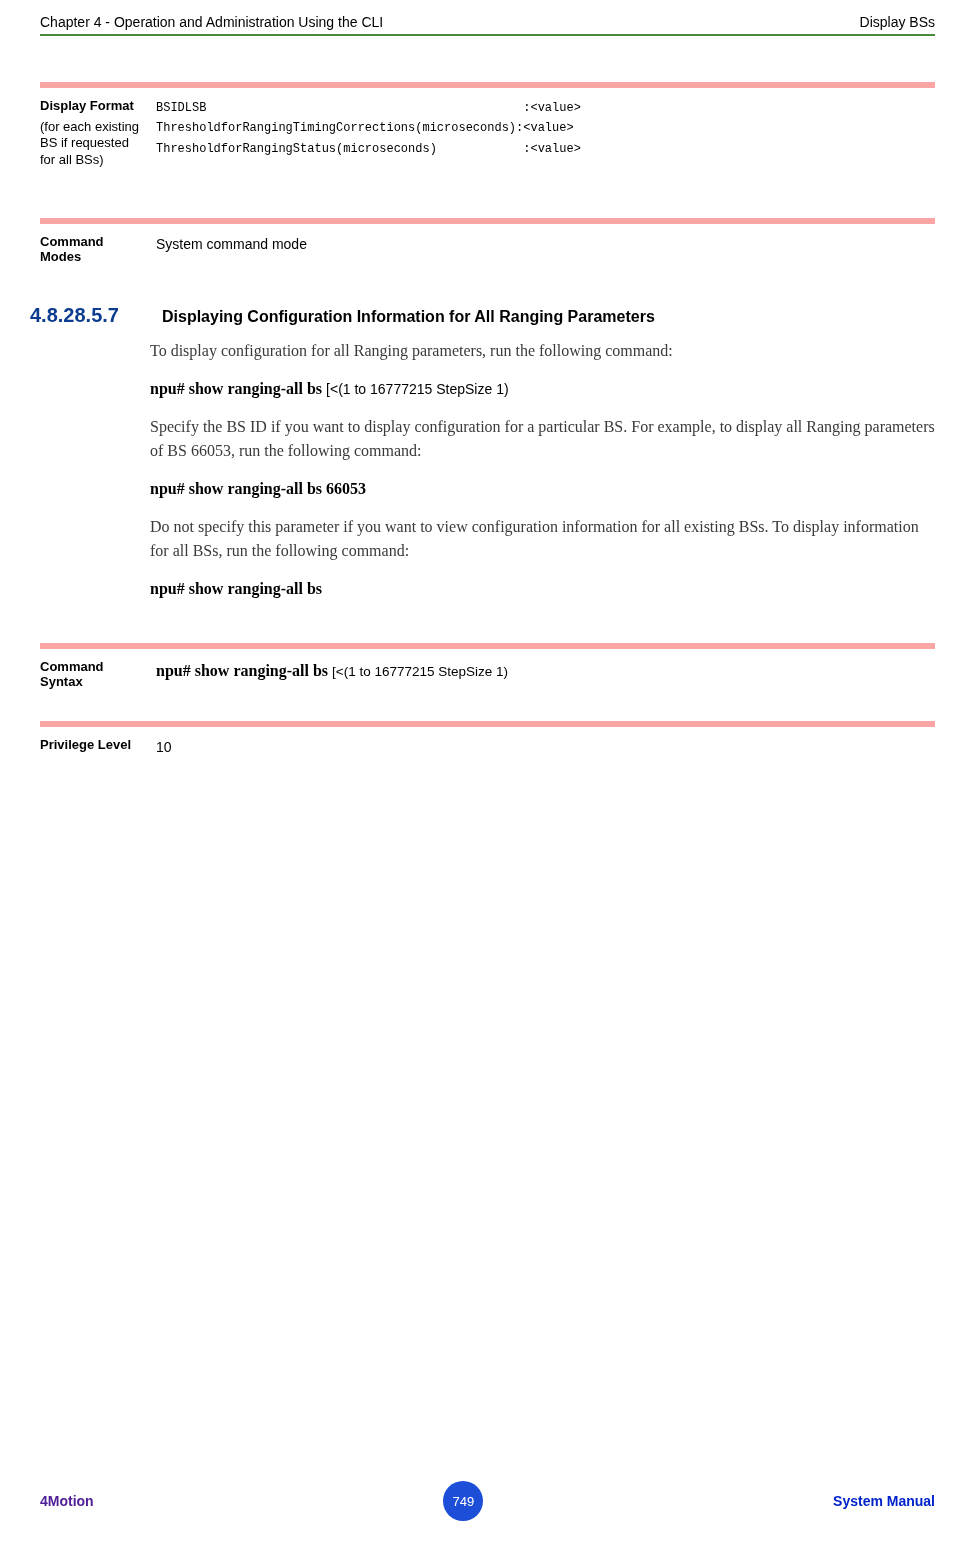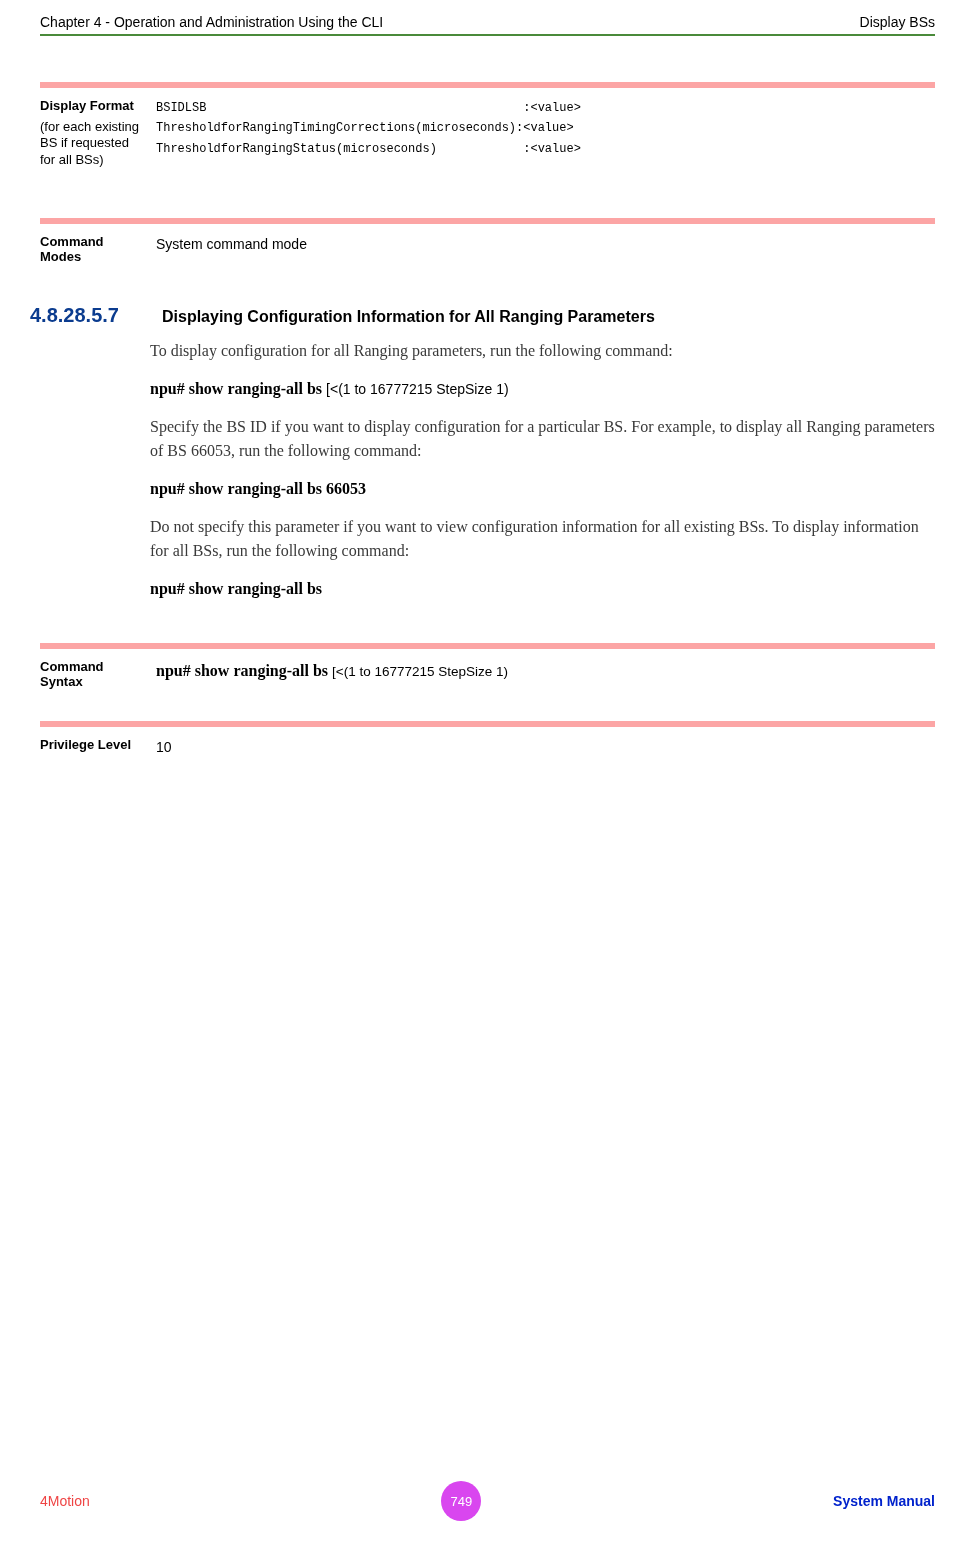--- a/index.html
+++ b/index.html
@@ -101,26 +101,26 @@
   .footer {
     position: absolute;
     bottom: 24px;
     left: 40px;
     right: 40px;
     display: flex;
     justify-content: space-between;
     align-items: center;
     font-size: 14px;
   }
-  .footer-left { color: #ef4444; }
+  .footer-left { color: #4c1d95; font-weight: bold; }
   .footer-right { color: #0022cc; font-weight: bold; }
   .page-badge {
     width: 40px;
     height: 40px;
-    background: #d946ef;
+    background: #1d4ed8;
     border-radius: 50%;
     color: #fff;
     display: flex;
     align-items: center;
     justify-content: center;
     font-size: 13px;
   }
   .spacer-small { height: 10px; }
   .spacer-med { height: 28px; }
 </style>

